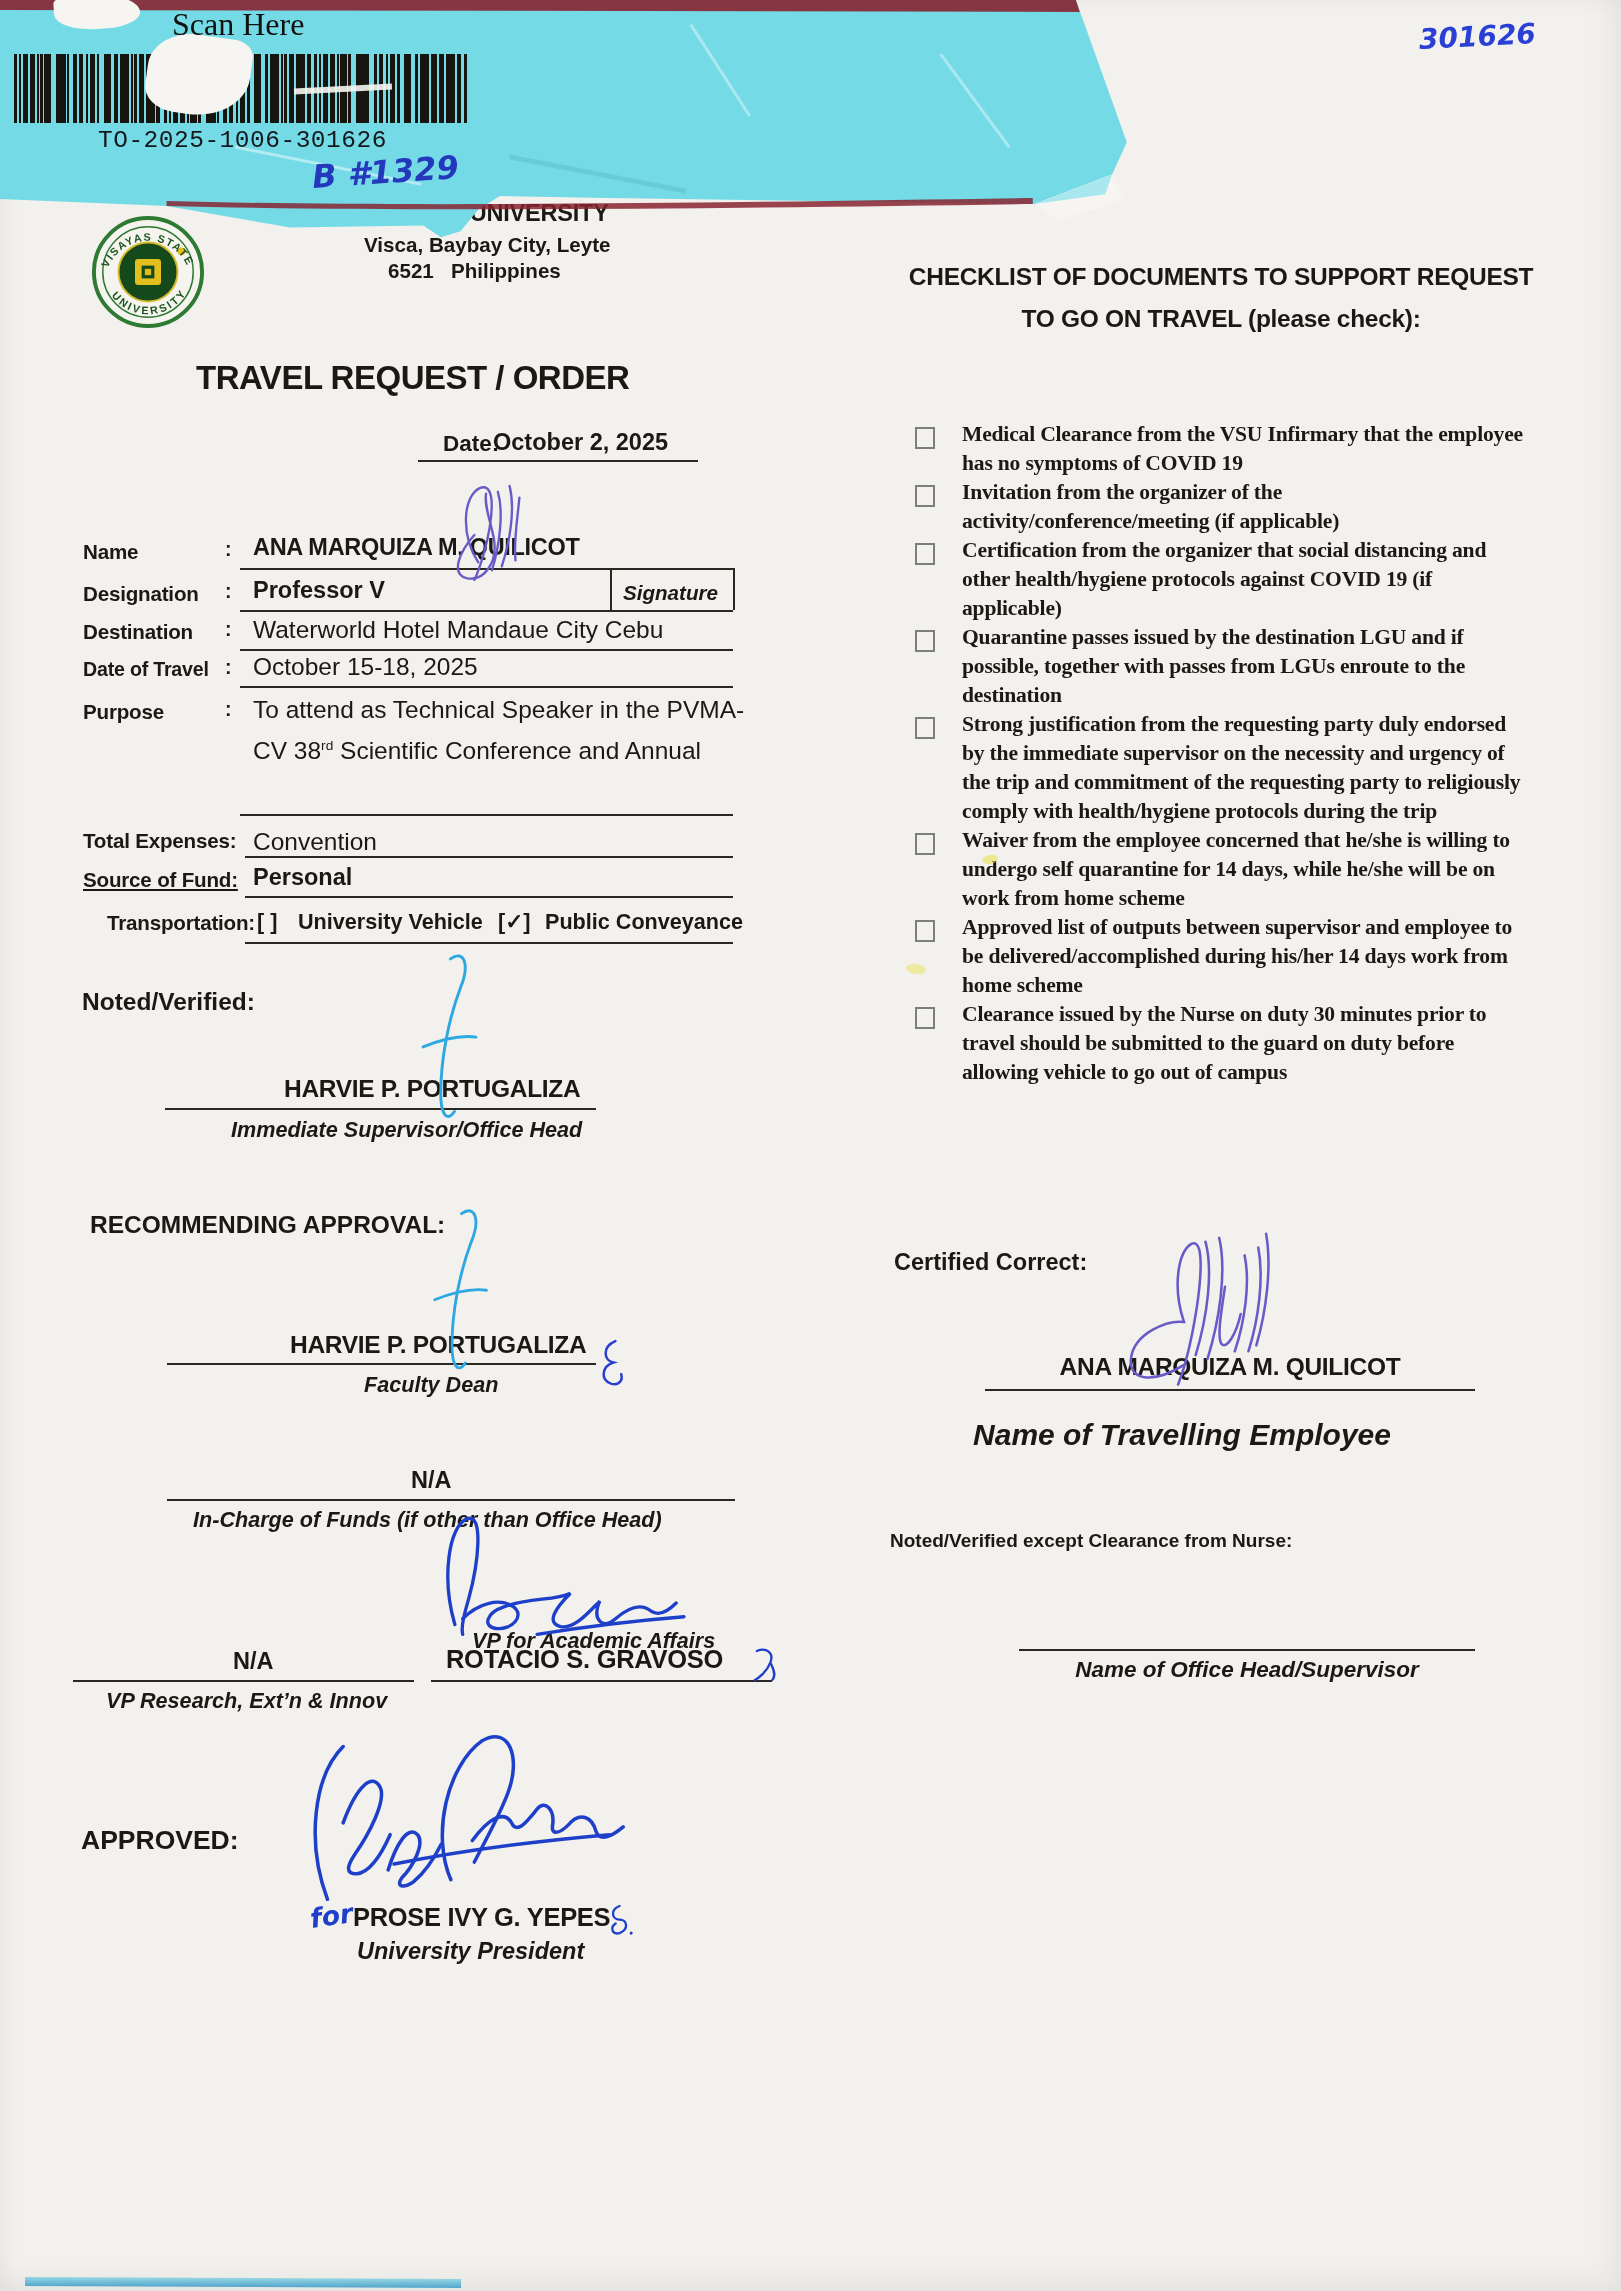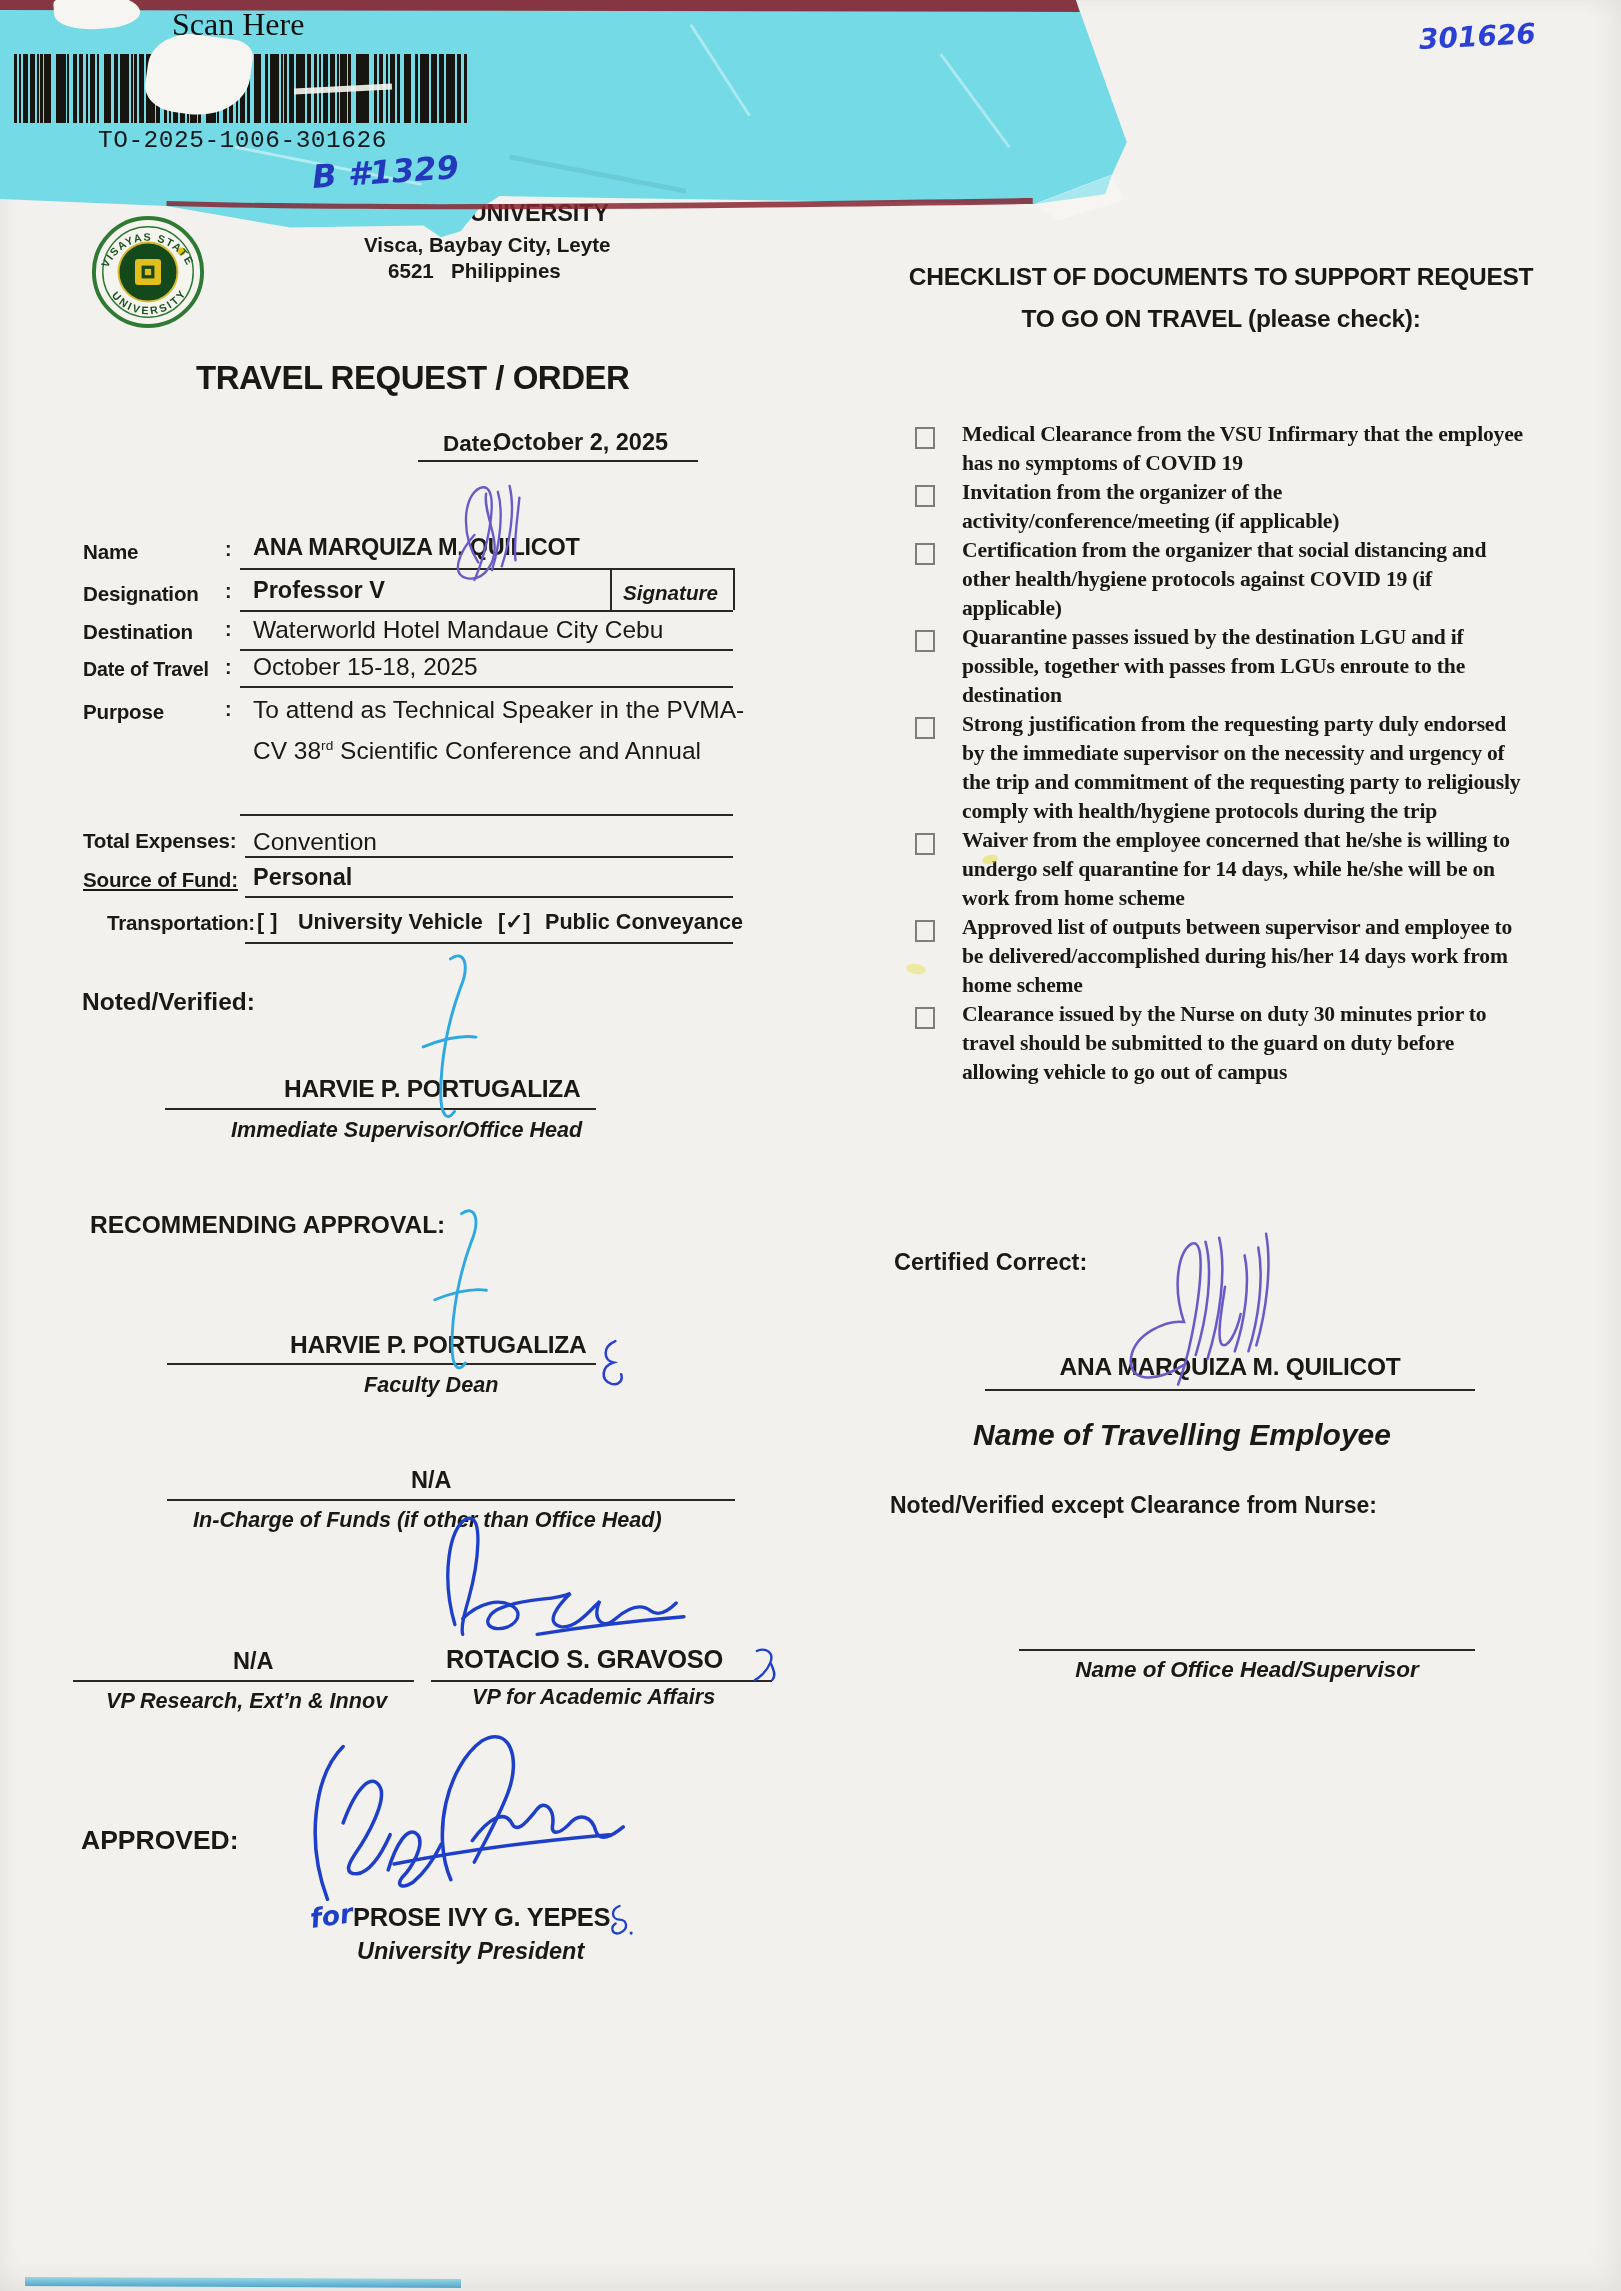--- a/index.html
+++ b/index.html
@@ -141,21 +141,21 @@
   <div class="abs b" style="left:411px;top:1467px;font-size:23.5px;">N/A</div>
   <div class="hline" style="left:167px;top:1499px;width:568px;"></div>
   <div class="role" style="left:193px;top:1507px;">In-Charge of Funds (if other than Office Head)</div>
 
   <div class="abs b" style="left:233px;top:1648px;font-size:23.5px;">N/A</div>
   <div class="hline" style="left:73px;top:1680px;width:341px;"></div>
   <div class="role" style="left:106px;top:1688px;">VP Research, Ext’n &amp; Innov</div>
 
   <div class="sname" style="left:446px;top:1645px;font-size:25.5px;">ROTACIO S. GRAVOSO</div>
   <div class="hline" style="left:431px;top:1680px;width:341px;"></div>
-  <div class="role" style="left:472px;top:1684px;">VP for Academic Affairs</div>
+  <div class="role" style="left:472px;top:1628px;">VP for Academic Affairs</div>
 
   <div class="abs b" style="left:81px;top:1825px;font-size:26.5px;">APPROVED:</div>
   <div class="hand" style="left:310px;top:1900px;font-size:26.5px;transform:rotate(-8deg);color:#1e3fca;">for</div>
   <div class="sname" style="left:353px;top:1903px;font-size:25.5px;">PROSE IVY G. YEPES</div>
   <div class="role" style="left:357px;top:1938px;font-size:23.5px;">University President</div>
 
   <div class="abs b" style="left:882px;top:263px;width:678px;text-align:center;font-size:24.5px;letter-spacing:-0.3px;">CHECKLIST OF DOCUMENTS TO SUPPORT REQUEST</div>
   <div class="abs b" style="left:882px;top:305px;width:678px;text-align:center;font-size:24.5px;letter-spacing:-0.3px;">TO GO ON TRAVEL (please check):</div>
 
   <div class="abs" style="left:913px;top:420px;width:613px;">
@@ -167,21 +167,21 @@
     <div class="chk-item"><span class="chk-box"></span><span>Waiver from the employee concerned that he/she is willing to undergo self quarantine for 14 days, while he/she will be on work from home scheme</span></div>
     <div class="chk-item"><span class="chk-box"></span><span>Approved list of outputs between supervisor and employee to be delivered/accomplished during his/her 14 days work from home scheme</span></div>
     <div class="chk-item"><span class="chk-box"></span><span>Clearance issued by the Nurse on duty 30 minutes prior to travel should be submitted to the guard on duty before allowing vehicle to go out of campus</span></div>
   </div>
 
   <div class="abs b" style="left:894px;top:1249px;font-size:23.5px;">Certified Correct:</div>
   <div class="abs b" style="left:985px;top:1353px;width:490px;text-align:center;font-size:24.5px;letter-spacing:-0.3px;">ANA MARQUIZA M. QUILICOT</div>
   <div class="hline" style="left:985px;top:1389px;width:490px;"></div>
   <div class="role" style="left:937px;top:1402px;width:490px;text-align:center;font-size:30px;margin-top:16px;">Name of Travelling Employee</div>
 
-  <div class="abs b" style="left:890px;top:1492px;font-size:23px;">Noted/Verified except Clearance from Nurse:</div>
+  <div class="abs b" style="left:890px;top:1530px;font-size:19px;">Noted/Verified except Clearance from Nurse:</div>
   <div class="hline" style="left:1019px;top:1649px;width:456px;"></div>
   <div class="role" style="left:1019px;top:1657px;width:456px;text-align:center;font-size:22.5px;">Name of Office Head/Supervisor</div>
 
   <svg class="abs" style="left:441px;top:476px;z-index:3;" width="98" height="110" viewBox="0 0 100 112">
     <g fill="none" stroke="#6a5ac8" stroke-width="2.4" stroke-linecap="round">
       <path d="M38,88 C20,60 22,20 40,12 C58,6 52,48 44,78 C40,92 36,102 34,106"></path>
       <path d="M34,60 C18,78 10,100 26,104 C44,108 58,88 54,64 C50,44 44,30 46,18"></path>
       <path d="M58,16 C64,36 60,70 52,96"></path>
       <path d="M70,10 C76,34 70,68 62,92"></path>
       <path d="M80,22 C78,44 74,66 76,86"></path>

